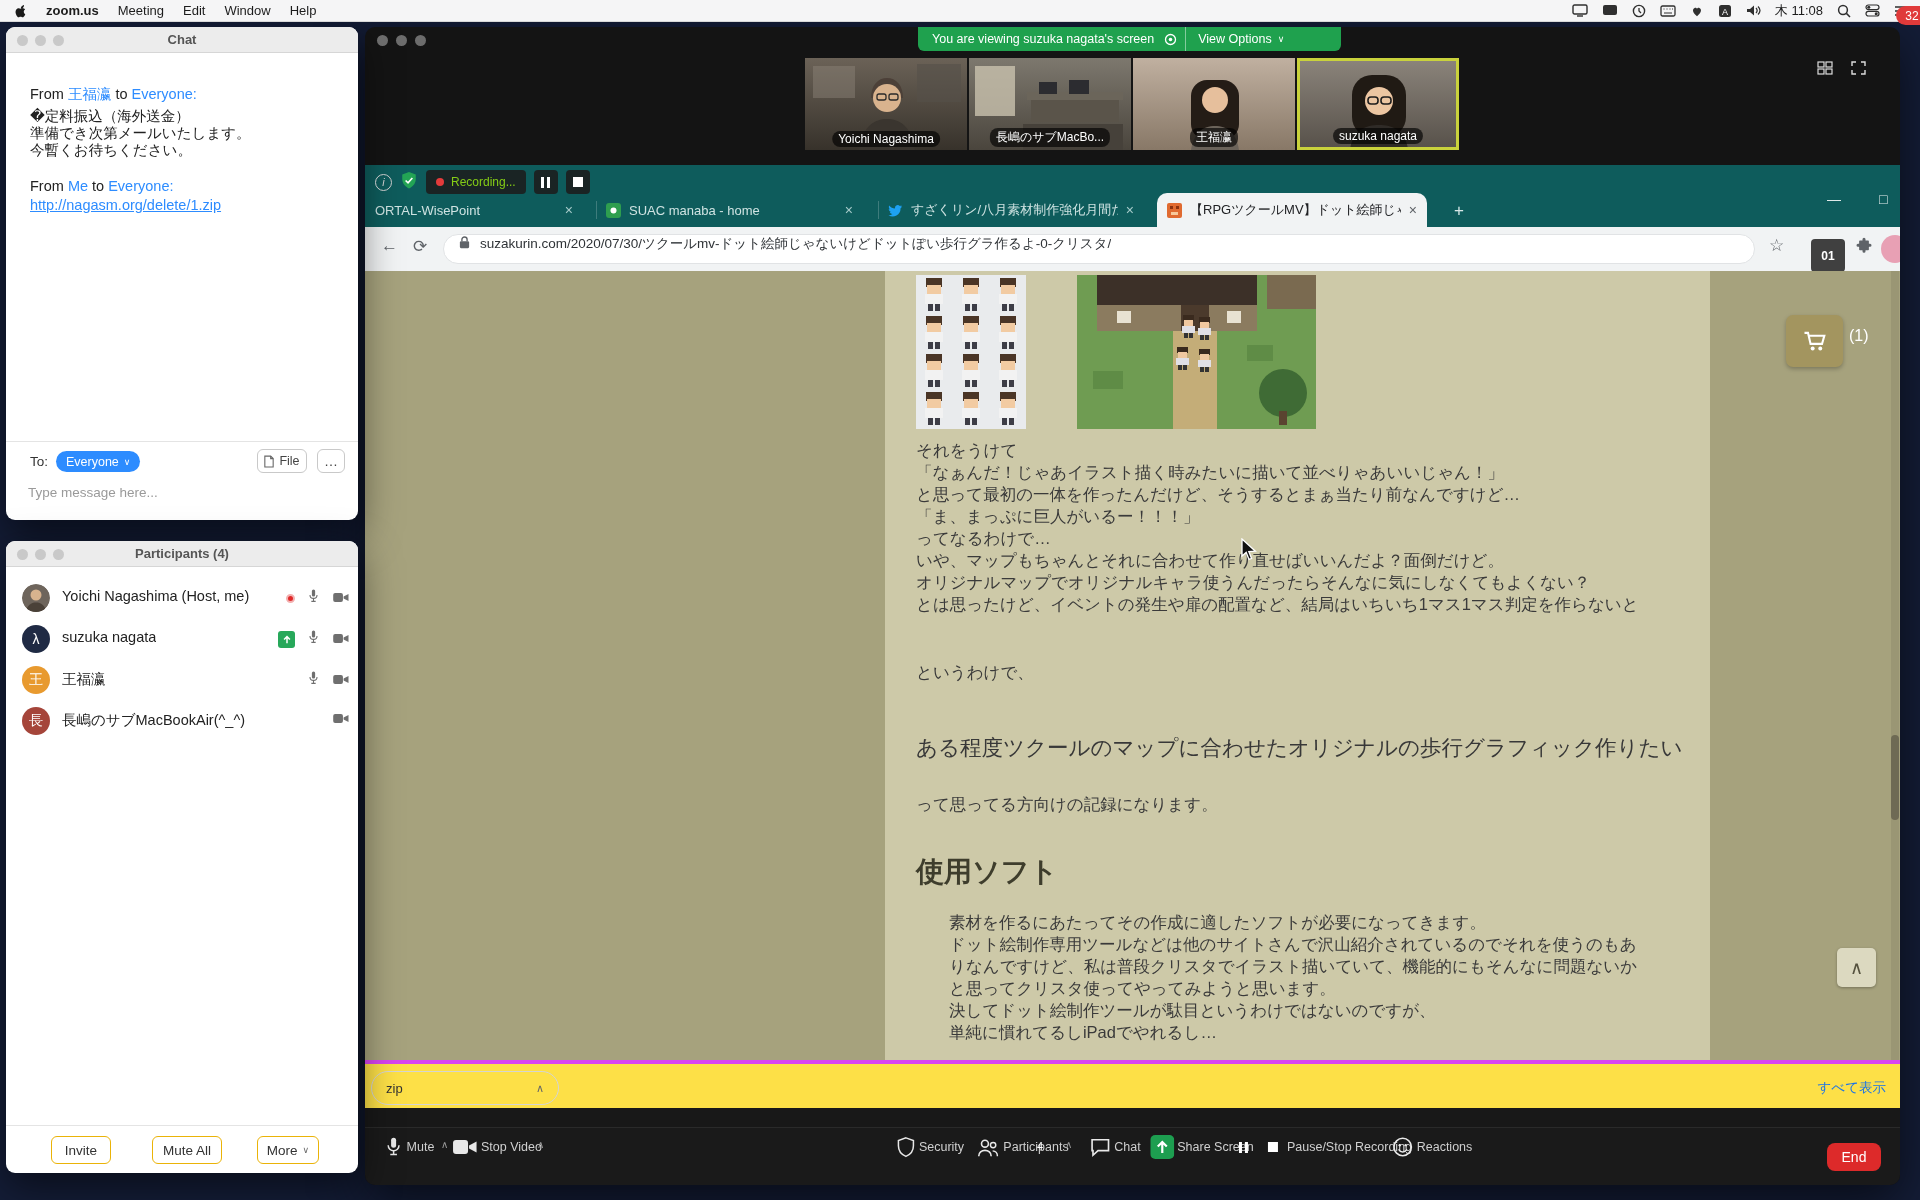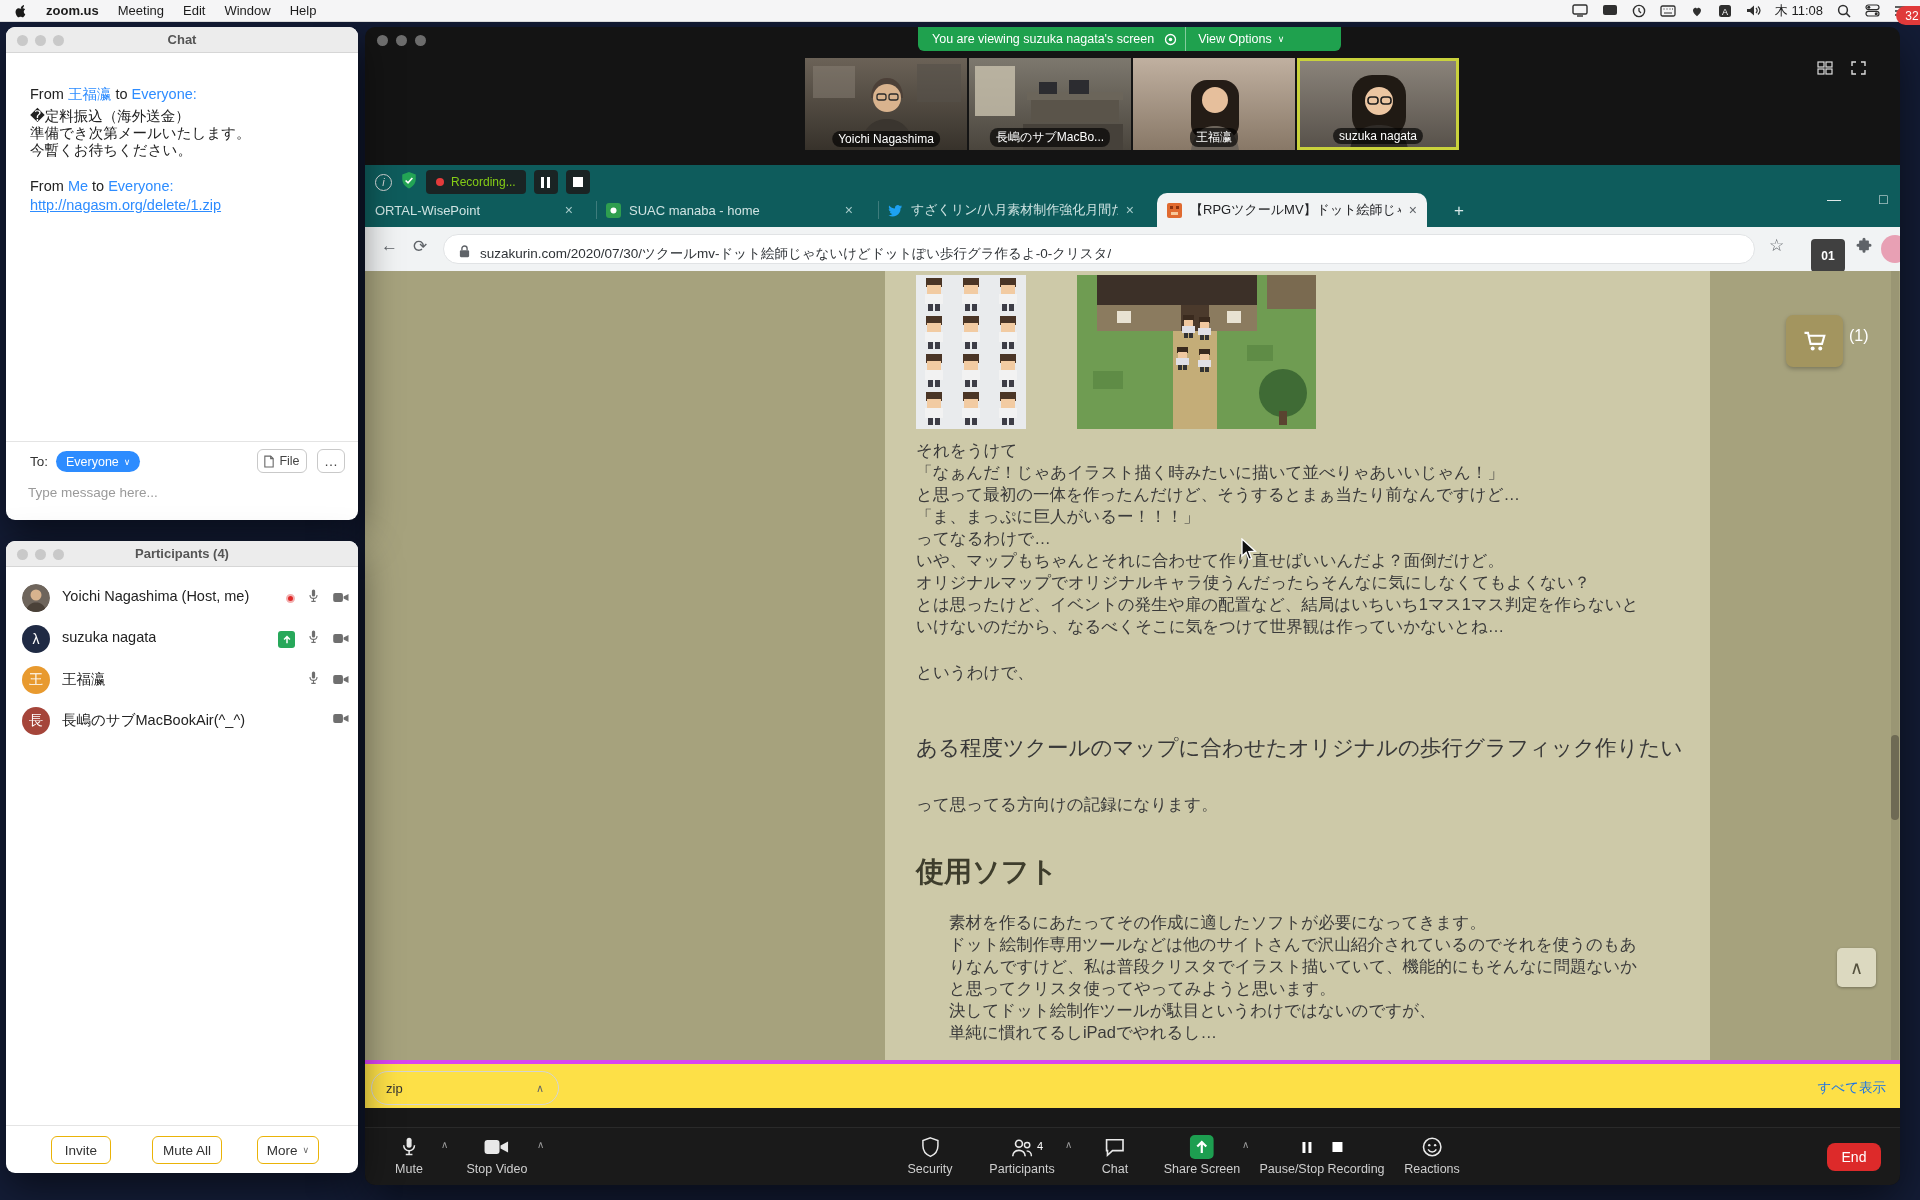--- a/index.html
+++ b/index.html
@@ -81,21 +81,21 @@
 .rec-widget{position:absolute;left:10px;top:4px;height:26px;display:flex;align-items:center;gap:8px;z-index:8}
 .info-ic{width:17px;height:17px;border-radius:50%;border:1.5px solid #c9c9c9;color:#c9c9c9;font-size:11px;display:flex;align-items:center;justify-content:center;font-style:italic}
 .rec-pill{background:rgba(28,28,28,.88);border-radius:4px;height:24px;display:flex;align-items:center;gap:7px;padding:0 10px}
 .rec-dot{width:8px;height:8px;border-radius:50%;background:#e43b3b}
 .rec-text{color:#84cc16;font-size:12px;white-space:nowrap}
 .rec-btn{width:24px;height:24px;background:rgba(28,28,28,.88);border-radius:4px;display:flex;align-items:center;justify-content:center;gap:3px}
 .pb{width:3px;height:11px;background:#fff}
 .sb{width:10px;height:10px;background:#fff}
 .urlrow{position:absolute;left:0;top:62px;width:1535px;height:44px;background:#f1f3f4}
 .navic{position:absolute;top:9px;font-size:17px;color:#5f6368}
-.omnibox{position:absolute;left:78px;top:7px;width:1312px;height:30px;background:#fff;border:1px solid #e1e3e5;border-radius:15px;display:flex;align-items:flex-end;padding:0 14px;gap:9px}
+.omnibox{position:absolute;left:78px;top:7px;width:1312px;height:30px;background:#fff;border:1px solid #e1e3e5;border-radius:15px;display:flex;align-items:flex-start;padding:0 14px;gap:9px}
 .urltext{font-size:13.5px;color:#2f3337;white-space:nowrap;overflow:hidden}
 .ext-badge{position:absolute;left:1446px;top:12px;width:34px;height:33px;background:#404040;border-radius:4px;color:#fff;font-size:12px;font-weight:bold;display:flex;align-items:center;justify-content:center}
 .avatar-chip{position:absolute;left:1516px;top:8px;width:28px;height:28px;border-radius:50%;background:#e8a0b4}
 
 
 .pagecontent{position:absolute;left:0;top:106px;width:1535px;height:789px;background:#a6a27d;overflow:hidden}
 .pagecol{position:absolute;left:520px;top:0;width:825px;height:789px;background:#cdc9a8}
 .pimg{position:absolute;top:4px}
 .para{position:absolute;font-size:16.5px;color:#3a3a3a}
 .para div{height:22px;line-height:22px;white-space:nowrap}
@@ -109,21 +109,21 @@
 
 
 .dlbar{position:absolute;left:0;top:895px;width:1535px;height:48px;background:#fde047;border-top:4px solid #d946ef}
 .dlchip{position:absolute;left:6px;top:7px;width:188px;height:34px;border:1px solid #d4d4d4;border-radius:17px;display:flex;align-items:center;justify-content:space-between;padding:0 14px;font-size:13px;color:#333}
 .dlcaret{color:#666;font-size:11px}
 .showall{position:absolute;right:14px;top:15px;font-size:13.5px;color:#1a73e8;white-space:nowrap}
 
 
 .zw-gap{position:absolute;left:0;top:1081px;width:1535px;height:19px;background:#181818}
 .zw-toolbar{position:absolute;left:0;top:1100px;width:1535px;height:58px;background:#1a1a1a;border-top:1px solid #2a2a2a}
-.tool{position:absolute;top:7px;transform:translateX(-50%);display:flex;flex-direction:column;align-items:center;gap:3px;color:#cfcfcf;font-size:12.5px;white-space:nowrap}
+.tool{position:absolute;top:7px;transform:translateX(-50%);display:flex;flex-direction:row;align-items:center;gap:3px;color:#cfcfcf;font-size:12.5px;white-space:nowrap}
 .tool .ticon{height:24px;display:flex;align-items:center;justify-content:center}
 .tchev{position:absolute;top:11px;color:#9a9a9a;font-size:10px}
 .pcount{position:absolute;left:672px;top:12px;color:#fff;font-size:11px}
 .recicons{display:flex;gap:8px;height:24px;align-items:center}
 .tb-sq{width:22px;height:22px;border-radius:3px;display:flex;align-items:center;justify-content:center;gap:3px}
 .endbtn{position:absolute;left:1462px;top:15px;width:54px;height:28px;background:#dd2a2a;border-radius:8px;color:#fff;font-size:14px;display:flex;align-items:center;justify-content:center}
 
 .cursor{position:absolute;left:1240px;top:538px;z-index:99;pointer-events:none}
 </style>
 </head>
@@ -451,21 +451,20 @@
 
       <div class="para" style="left:551px;top:168px">
         <div>それをうけて</div>
         <div>「なぁんだ！じゃあイラスト描く時みたいに描いて並べりゃあいいじゃん！」</div>
         <div>と思って最初の一体を作ったんだけど、そうするとまぁ当たり前なんですけど…</div>
         <div>「ま、まっぷに巨人がいるー！！！」</div>
         <div>ってなるわけで…</div>
         <div>いや、マップもちゃんとそれに合わせて作り直せばいいんだよ？面倒だけど。</div>
         <div>オリジナルマップでオリジナルキャラ使うんだったらそんなに気にしなくてもよくない？</div>
         <div>とは思ったけど、イベントの発生や扉の配置など、結局はいちいち1マス1マス判定を作らないと</div>
-        <div>いけないのだから、なるべくそこに気をつけて世界観は作っていかないとね…</div>
       </div>
       <div class="para" style="left:551px;top:390px">
         <div>というわけで、</div>
       </div>
 
       <div class="statement">ある程度ツクールのマップに合わせたオリジナルの歩行グラフィック作りたい</div>
       <div class="para" style="left:551px;top:522px">
         <div>って思ってる方向けの記録になります。</div>
       </div>
 

